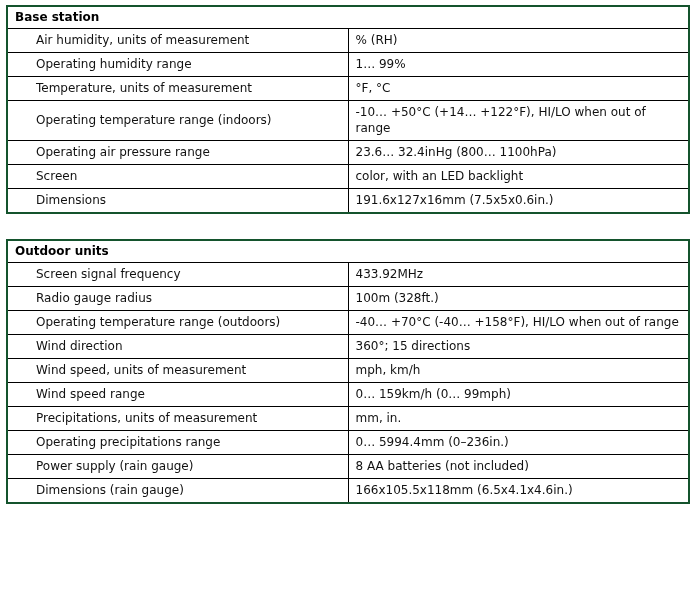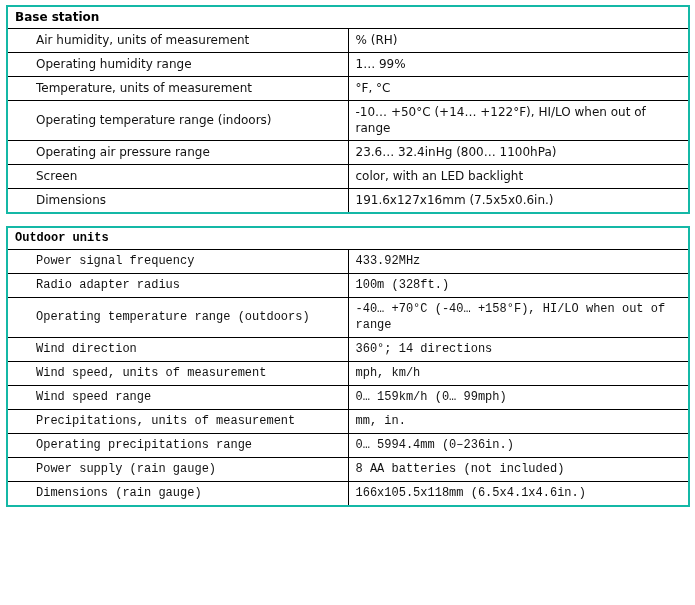--- a/index.html
+++ b/index.html
@@ -16,27 +16,26 @@
   }
   .page {
     box-sizing: border-box;
     width: 695px;
     height: 605px;
     padding: 5px 5px 5px 6px;
   }
   table.spec-table {
     width: 100%;
     border-collapse: collapse;
-    border: 2px solid #14b8a6;
+    border: 2px solid #14532d;
     table-layout: fixed;
     background: #ffffff;
   }
   table.spec-table + table.spec-table {
-    margin-top: 12px;
-    font-family: Liberation Mono, monospace;
+    margin-top: 25px;
   }
   table.spec-table th.table-title {
     text-align: left;
     font-size: 12px;
     font-weight: bold;
     padding: 3px 7px 4px 7px;
     border: 1px solid #000000;
     color: #000000;
   }
   table.spec-table td {
@@ -99,34 +98,34 @@
   </table>
 
   <table class="spec-table">
     <thead>
       <tr>
         <th class="table-title" colspan="2">Outdoor units</th>
       </tr>
     </thead>
     <tbody>
         <tr>
-          <td class="label">Power signal frequency</td>
+          <td class="label">Screen signal frequency</td>
           <td class="value">433.92MHz</td>
         </tr>
         <tr>
-          <td class="label">Radio adapter radius</td>
+          <td class="label">Radio gauge radius</td>
           <td class="value">100m (328ft.)</td>
         </tr>
         <tr>
           <td class="label">Operating temperature range (outdoors)</td>
           <td class="value">-40… +70°C (-40… +158°F), HI/LO when out of range</td>
         </tr>
         <tr>
           <td class="label">Wind direction</td>
-          <td class="value">360°; 14 directions</td>
+          <td class="value">360°; 15 directions</td>
         </tr>
         <tr>
           <td class="label">Wind speed, units of measurement</td>
           <td class="value">mph, km/h</td>
         </tr>
         <tr>
           <td class="label">Wind speed range</td>
           <td class="value">0… 159km/h (0… 99mph)</td>
         </tr>
         <tr>

